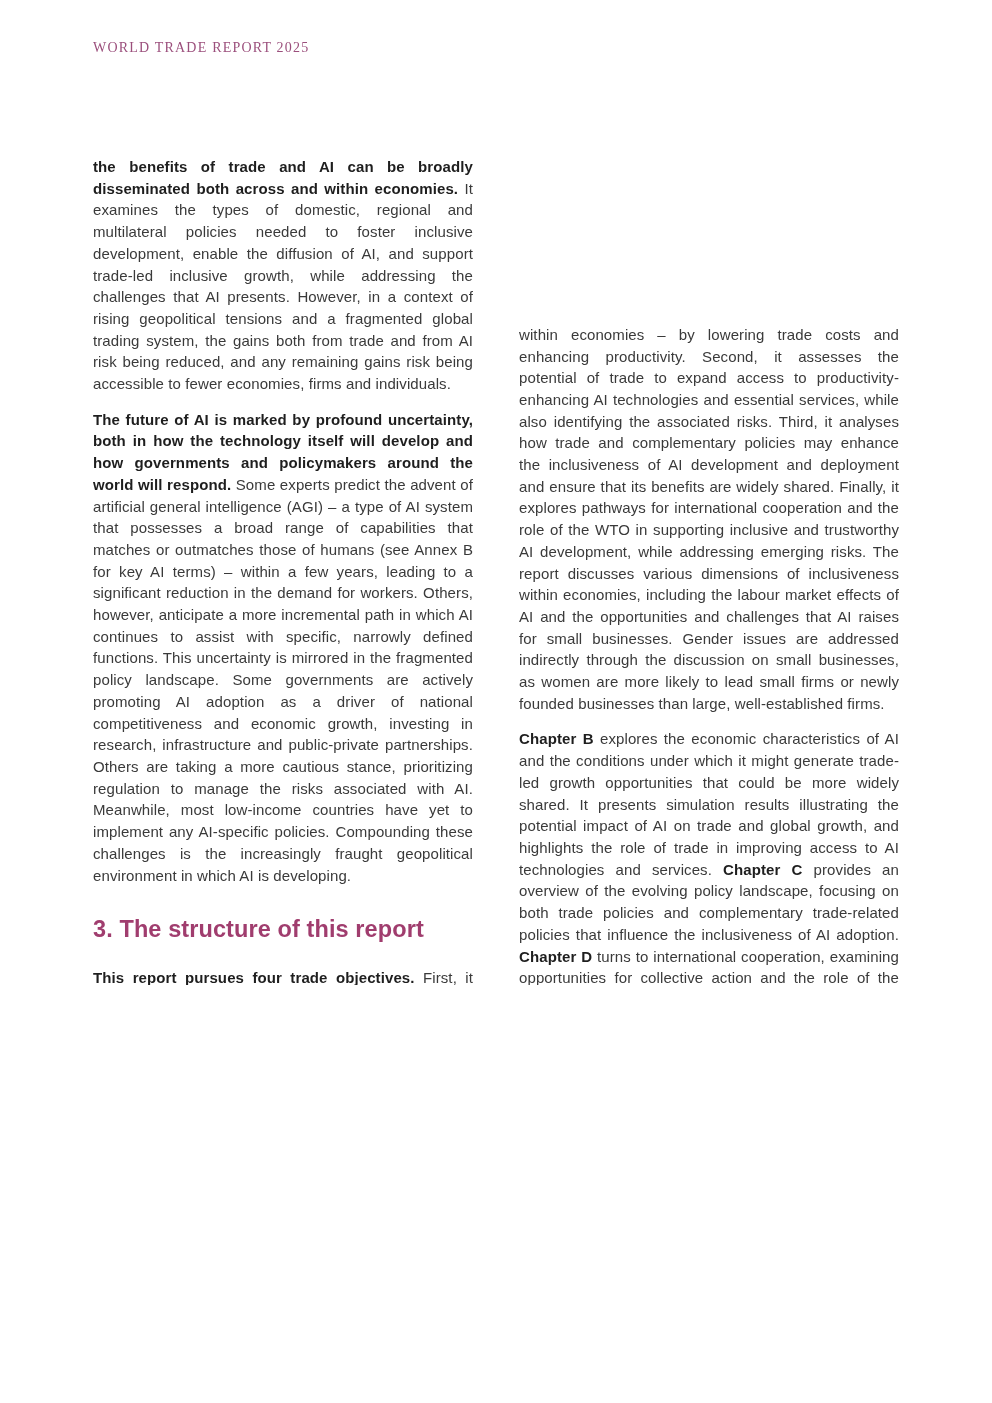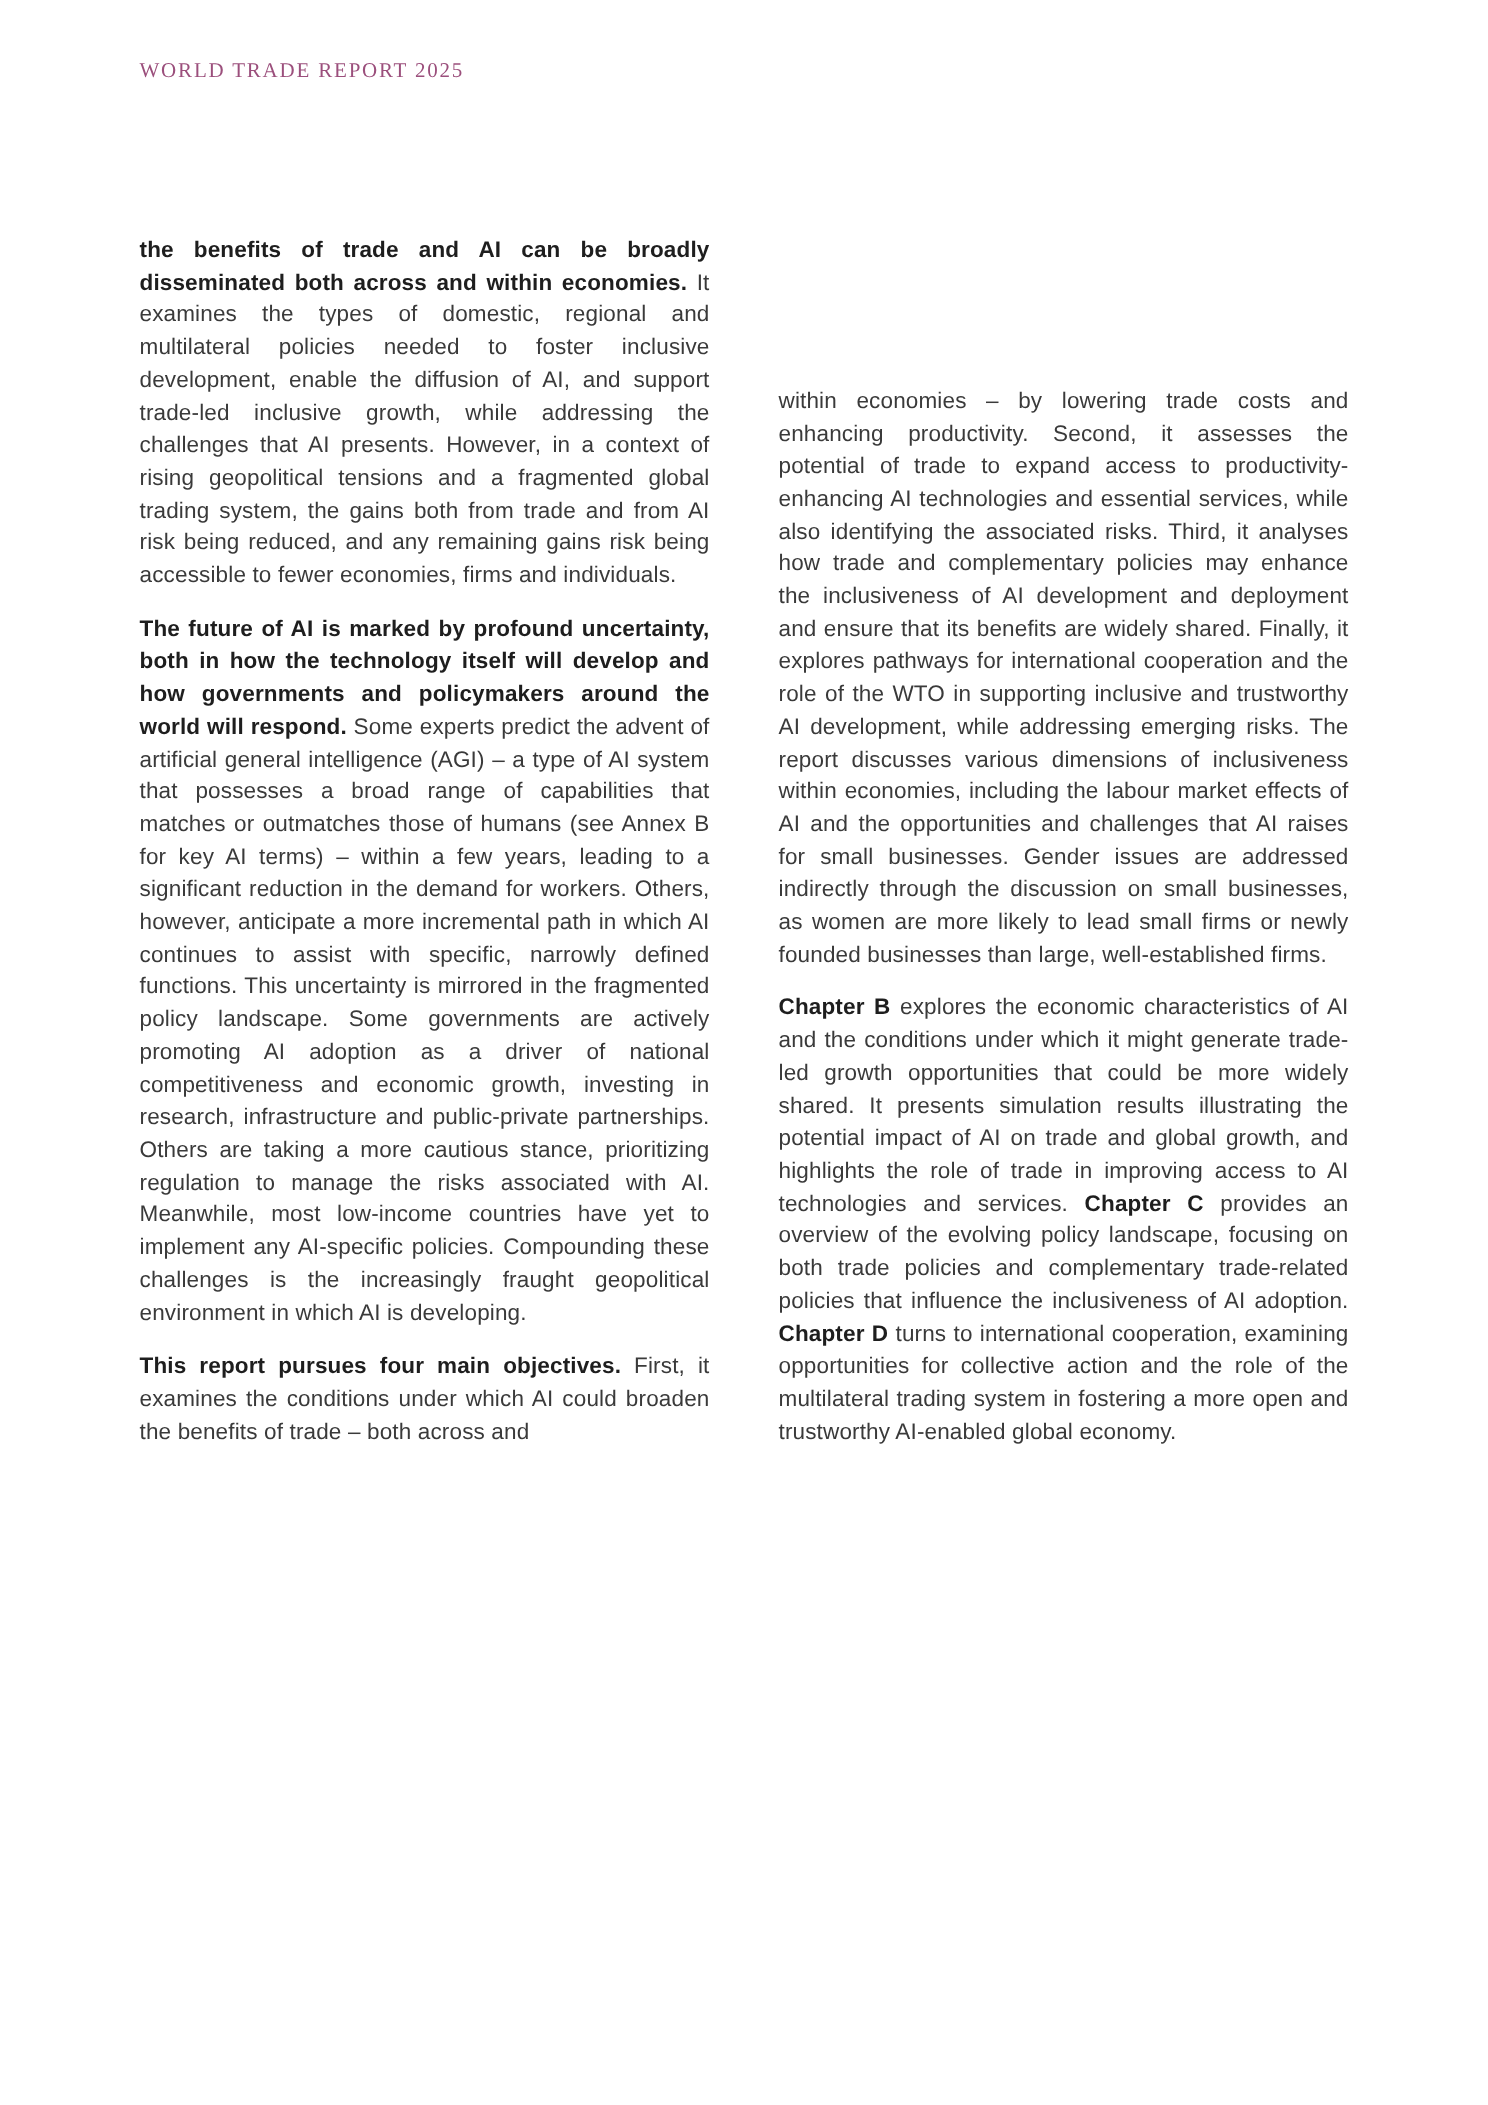--- a/index.html
+++ b/index.html
@@ -73,21 +73,22 @@
 
 <div class="page">
 
   <div class="running-header">WORLD TRADE REPORT 2025</div>
 
   <div class="columns">
 
     <div class="col">
       <p class="para"><span class="bold">the benefits of trade and AI can be broadly disseminated both across and within economies.</span><span> It examines the types of domestic, regional and multilateral policies needed to foster inclusive development, enable the diffusion of AI, and support trade-led inclusive growth, while addressing the challenges that AI presents. However, in a context of rising geopolitical tensions and a fragmented global trading system, the gains both from trade and from AI risk being reduced, and any remaining gains risk being accessible to fewer economies, firms and individuals.</span></p>
       <p class="para"><span class="bold">The future of AI is marked by profound uncertainty, both in how the technology itself will develop and how governments and policymakers around the world will respond.</span><span> Some experts predict the advent of artificial general intelligence (AGI) – a type of AI system that possesses a broad range of capabilities that matches or outmatches those of humans (see Annex B for key AI terms) – within a few years, leading to a significant reduction in the demand for workers. Others, however, anticipate a more incremental path in which AI continues to assist with specific, narrowly defined functions. This uncertainty is mirrored in the fragmented policy landscape. Some governments are actively promoting AI adoption as a driver of national competitiveness and economic growth, investing in research, infrastructure and public-private partnerships. Others are taking a more cautious stance, prioritizing regulation to manage the risks associated with AI. Meanwhile, most low-income countries have yet to implement any AI-specific policies. Compounding these challenges is the increasingly fraught geopolitical environment in which AI is developing.</span></p>
-      <p class="para"><span class="bold">This report pursues four main objectives.</span><span> First, it examines the conditions under which AI could broaden the benefits of trade – both across and</span></p>
+      <h2 class="section-heading">3. The structure of this report</h2>
+      <p class="para"><span class="bold">This report pursues four trade objectives.</span><span> First, it examines the conditions under which AI could broaden the benefits of trade – both across and</span></p>
     </div>
 
     <div class="col">
       <p class="para"><span>within economies – by lowering trade costs and enhancing productivity. Second, it assesses the potential of trade to expand access to productivity-enhancing AI technologies and essential services, while also identifying the associated risks. Third, it analyses how trade and complementary policies may enhance the inclusiveness of AI development and deployment and ensure that its benefits are widely shared. Finally, it explores pathways for international cooperation and the role of the WTO in supporting inclusive and trustworthy AI development, while addressing emerging risks. The report discusses various dimensions of inclusiveness within economies, including the labour market effects of AI and the opportunities and challenges that AI raises for small businesses. Gender issues are addressed indirectly through the discussion on small businesses, as women are more likely to lead small firms or newly founded businesses than large, well-established firms.</span></p>
       <p class="para"><span class="bold">Chapter B</span><span> explores the economic characteristics of AI and the conditions under which it might generate trade-led growth opportunities that could be more widely shared. It presents simulation results illustrating the potential impact of AI on trade and global growth, and highlights the role of trade in improving access to AI technologies and services. </span><span class="bold">Chapter C</span><span> provides an overview of the evolving policy landscape, focusing on both trade policies and complementary trade-related policies that influence the inclusiveness of AI adoption. </span><span class="bold">Chapter D</span><span> turns to international cooperation, examining opportunities for collective action and the role of the multilateral trading system in fostering a more open and trustworthy AI-enabled global economy.</span></p>
     </div>
 
   </div>
 
   <div class="page-footer">- 18 -</div>

